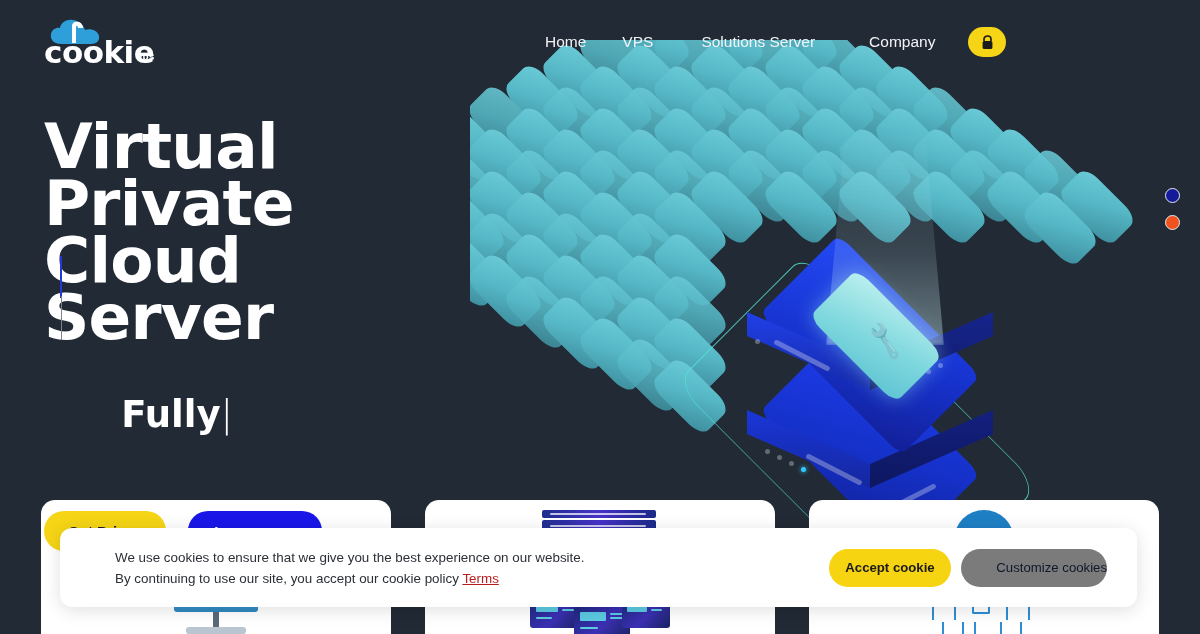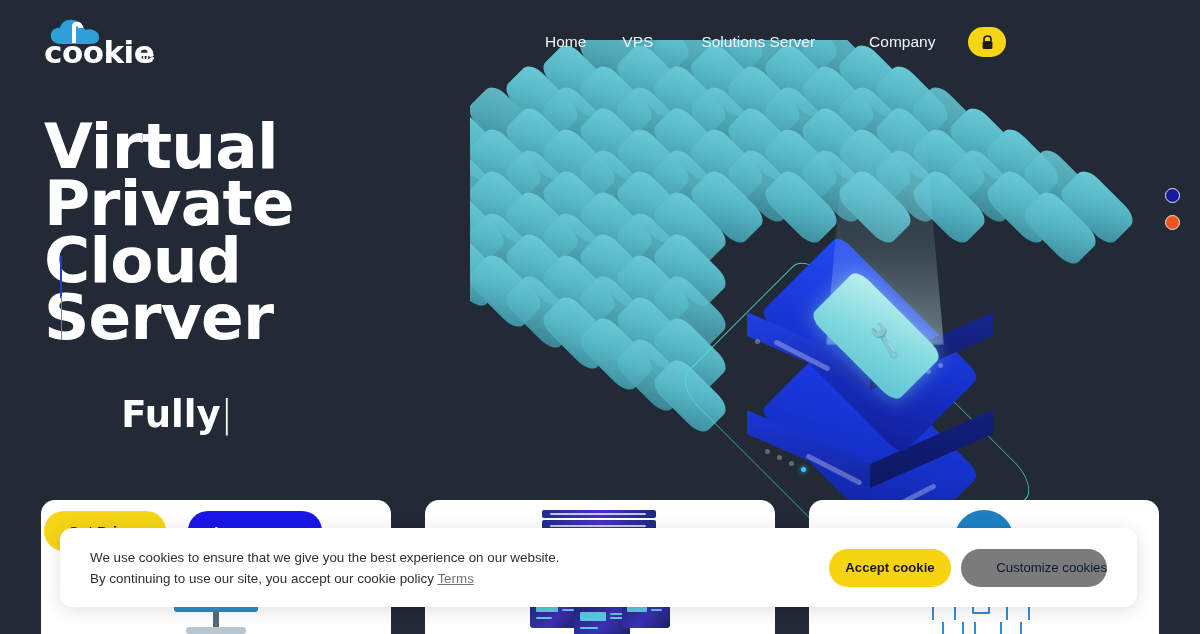--- a/index.html
+++ b/index.html
@@ -423,23 +423,24 @@
     z-index: 50;
     display: flex;
     align-items: center;
     padding: 0 30px;
   }
   .cookie-text {
     flex: 1;
     font-size: 13.4px;
     line-height: 21px;
     color: #2b2f36;
+    margin-left: 25px;
   }
   .cookie-link {
-    color: #737373;
+    color: #b91c1c;
     text-decoration: underline;
     cursor: pointer;
   }
   .cookie-actions {
     display: flex;
     align-items: center;
     gap: 10px;
   }
   .btn-accept {
     width: 122px; height: 38px;

